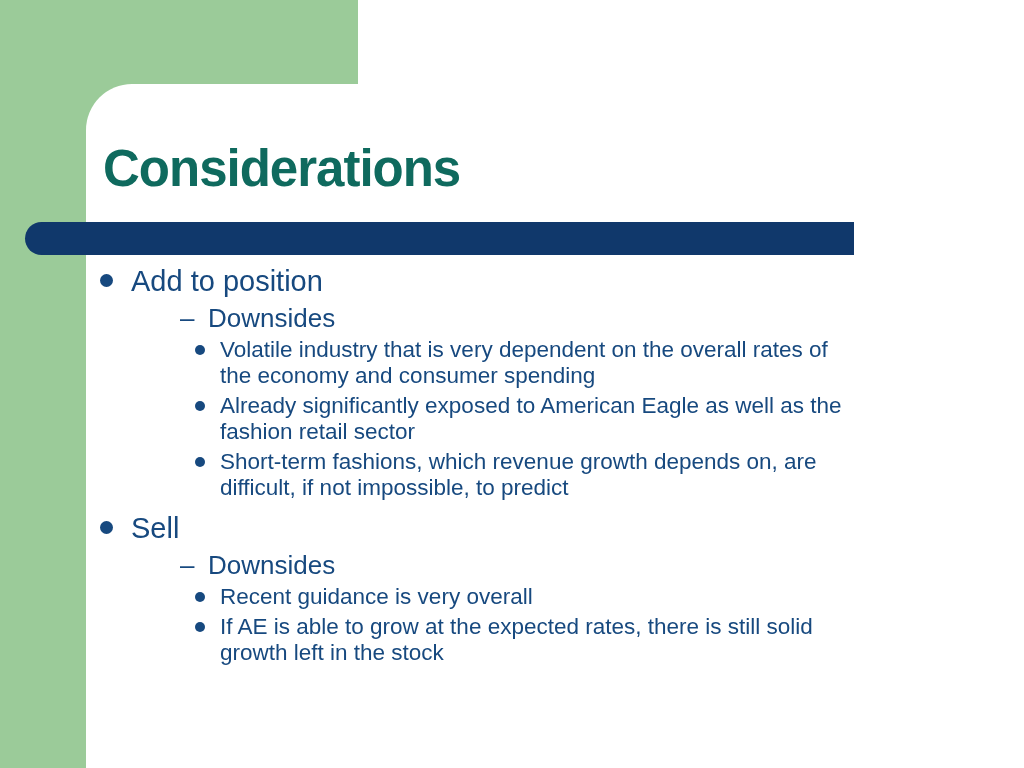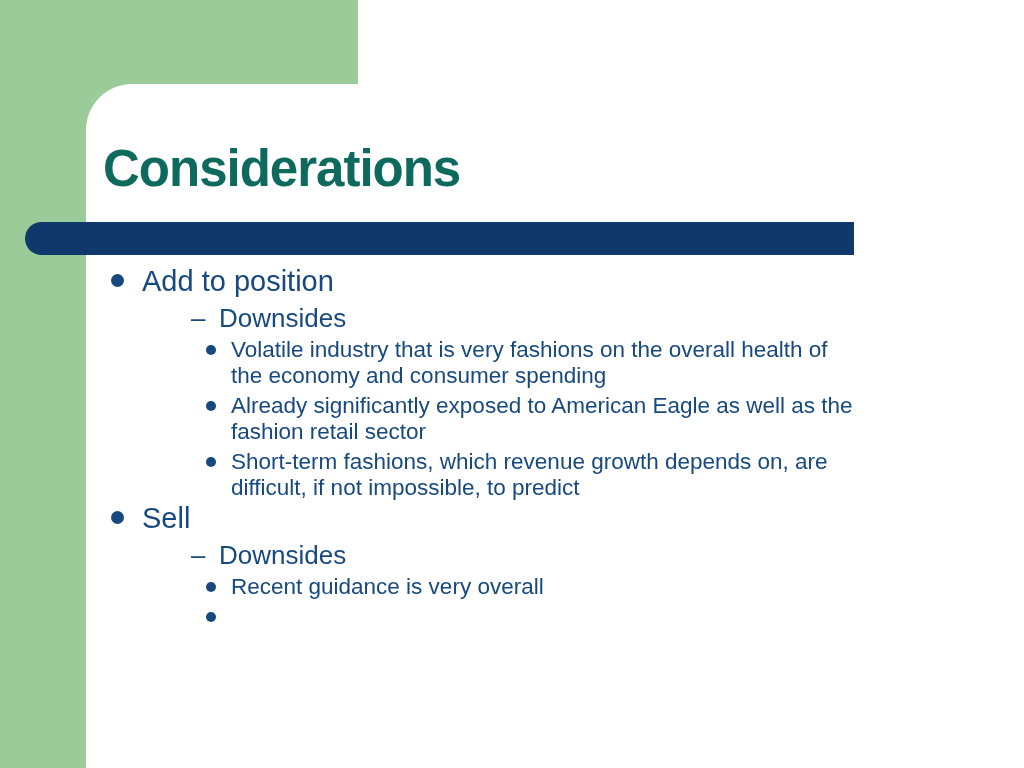--- a/index.html
+++ b/index.html
@@ -51,26 +51,26 @@
   }
   .title-accent-bar {
     position: absolute;
     left: 25px; top: 222px;
     width: 829px; height: 33px;
     background: var(--bar-navy, #10386B);
     border-radius: 17px 0 0 17px;
   }
   .bullet-list {
     position: absolute;
-    left: 99px; top: 264px;
+    left: 88px; top: 264px;
     width: 848px;
     color: var(--text-navy, #17497F);
   }
   .row { display: flex; align-items: flex-start; }
-  .row.level-1 { padding-left: 12px; font-size: 29px; line-height: 34px; }
+  .row.level-1 { padding-left: 12px; font-size: 29px; line-height: 34px; margin-top: 10px; }
   .row.level-2 { padding-left: 92px; font-size: 26px; line-height: 30px; margin-top: 5px; }
   .row.level-3 { padding-left: 107px; font-size: 22.5px; line-height: 26px; margin-top: 4px; }
   .row:first-child { margin-top: 0; }
   .bullet-cell { flex: 0 0 auto; }
   .level-1 .bullet-cell { width: 31px; }
   .level-2 .bullet-cell { width: 28px; }
   .level-3 .bullet-cell { width: 25px; }
   .dot {
     display: block;
     border-radius: 50%;
@@ -100,21 +100,21 @@
       <div class="row level-2">
         <span class="bullet-cell">
           <span class="dash">–</span>
         </span>
         <span class="bullet-text">Downsides</span>
       </div>
       <div class="row level-3">
         <span class="bullet-cell">
           <span class="dot"></span>
         </span>
-        <span class="bullet-text">Volatile industry that is very fashions on the overall health of
+        <span class="bullet-text">Volatile industry that is very dependent on the overall rates of
 the economy and consumer spending</span>
       </div>
       <div class="row level-3">
         <span class="bullet-cell">
           <span class="dot"></span>
         </span>
         <span class="bullet-text">Already significantly exposed to American Eagle as well as the
 fashion retail sector</span>
       </div>
       <div class="row level-3">
@@ -139,15 +139,17 @@
       <div class="row level-3">
         <span class="bullet-cell">
           <span class="dot"></span>
         </span>
         <span class="bullet-text">Recent guidance is very overall</span>
       </div>
       <div class="row level-3">
         <span class="bullet-cell">
           <span class="dot"></span>
         </span>
+        <span class="bullet-text">If AE is able to grow at the expected rates, there is still solid
+growth left in the stock</span>
       </div>
     </div>
 </div>
 
 </body></html>

